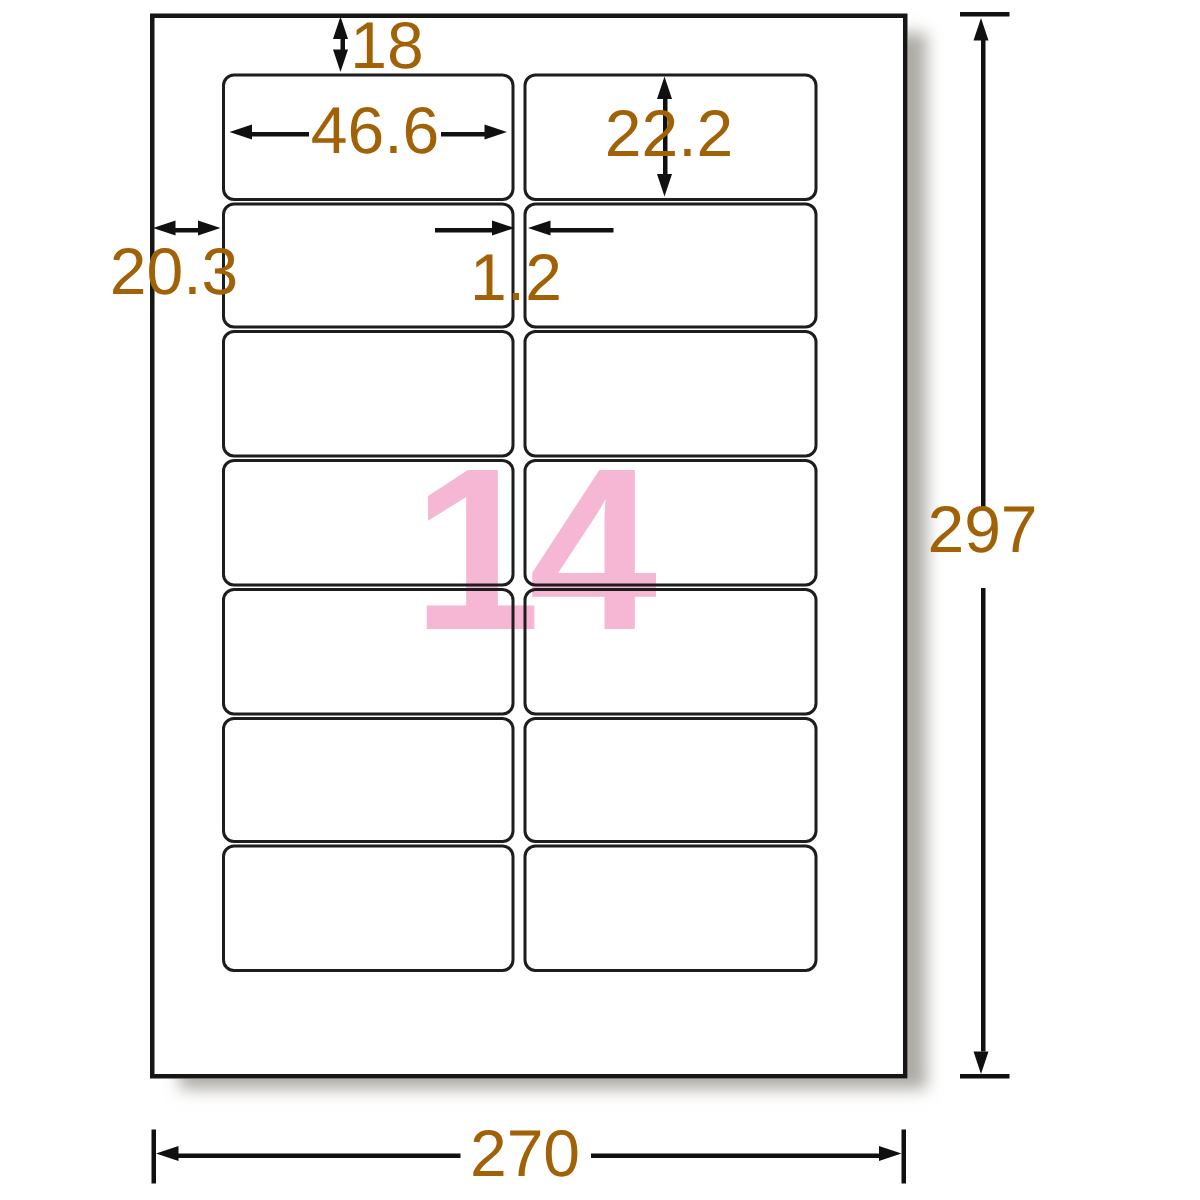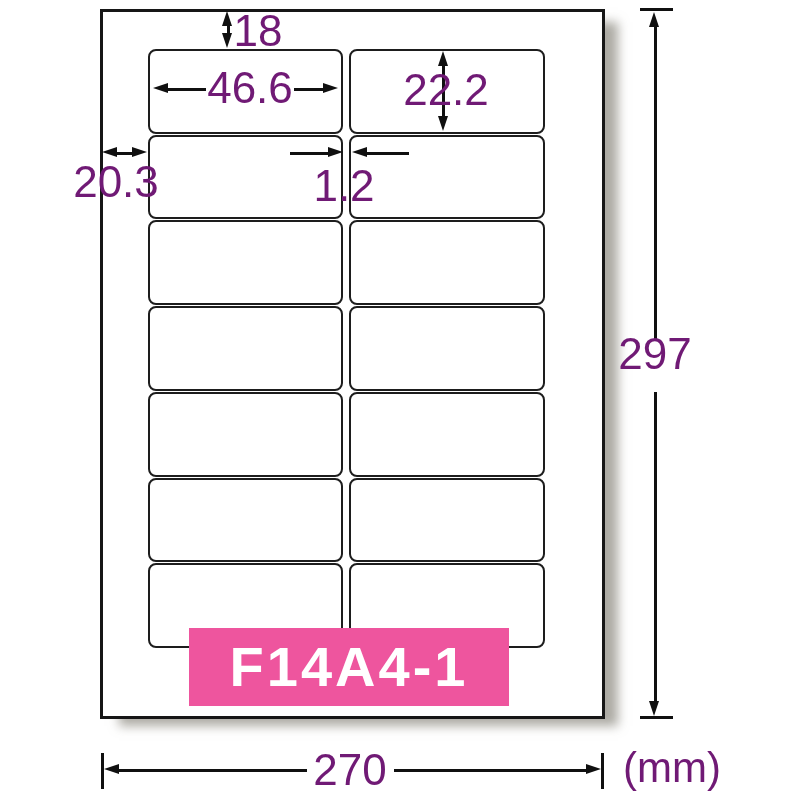--- a/index.html
+++ b/index.html
@@ -31,59 +31,57 @@
   }
   
   .badge{
     position:absolute;left:189px;top:628px;width:320px;height:78px;
     background:#ee559e;display:flex;align-items:center;justify-content:center;z-index:4;
   }
   .badge span{color:#ffffff;font-weight:bold;font-size:56px;letter-spacing:3px;line-height:1;}
   
   .dim-text{
     position:absolute;font-size:44px;line-height:40px;text-align:center;
-    white-space:nowrap;z-index:3;color:#701a75;
+    white-space:nowrap;z-index:3;color:#a16207;
   }
   .unit-text{font-size:42px;}
   .hl{position:absolute;height:2.5px;background:#101010;z-index:3;}
   .vl{position:absolute;width:2.5px;background:#101010;z-index:3;}
   .tri{position:absolute;width:0;height:0;z-index:3;}
   .tri.r{border-top:5.5px solid transparent;border-bottom:5.5px solid transparent;border-left:15px solid #101010;}
   .tri.l{border-top:5.5px solid transparent;border-bottom:5.5px solid transparent;border-right:15px solid #101010;}
   .tri.u{border-left:5.5px solid transparent;border-right:5.5px solid transparent;border-bottom:15px solid #101010;}
   .tri.d{border-left:5.5px solid transparent;border-right:5.5px solid transparent;border-top:15px solid #101010;}
 </style>
 </head>
 <body>
 
 <div class="canvas">
 
   <div class="page"></div>
 
+  <div class="watermark">14</div>
 
   <div class="grid">
       <div class="cell"></div>
       <div class="cell"></div>
       <div class="cell"></div>
       <div class="cell"></div>
       <div class="cell"></div>
       <div class="cell"></div>
       <div class="cell"></div>
       <div class="cell"></div>
       <div class="cell"></div>
       <div class="cell"></div>
       <div class="cell"></div>
       <div class="cell"></div>
       <div class="cell"></div>
       <div class="cell"></div>
     </div>
 
-  <div class="badge">
-    <span>F14A4-1</span>
-  </div>
 
   <div>
     <div class="tri u" style="left:222px;top:11px"></div>
     <div class="vl" style="left:227px;top:21px;height:14px"></div>
     <div class="tri d" style="left:222px;top:33px"></div>
     <div class="dim-text" style="left:232px;top:11px;width:52px">18</div>
   </div>
 
   <div>
     <div class="tri l" style="left:153px;top:83px"></div>
@@ -128,15 +126,14 @@
   <div>
     <div class="vl" style="left:101px;top:753px;height:36px"></div>
     <div class="tri l" style="left:104px;top:764px"></div>
     <div class="hl" style="left:117px;top:769px;width:190px"></div>
     <div class="dim-text" style="left:306px;top:750px;width:88px">270</div>
     <div class="hl" style="left:394px;top:769px;width:192px"></div>
     <div class="tri r" style="left:586px;top:764px"></div>
     <div class="vl" style="left:601px;top:753px;height:36px"></div>
   </div>
 
-  <div class="dim-text unit-text" style="left:620px;top:748px;width:104px">(mm)</div>
 
 </div>
 
 </body></html>

